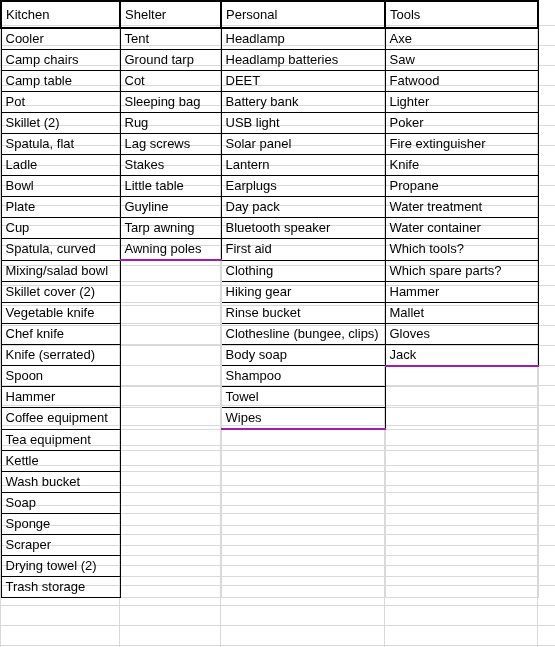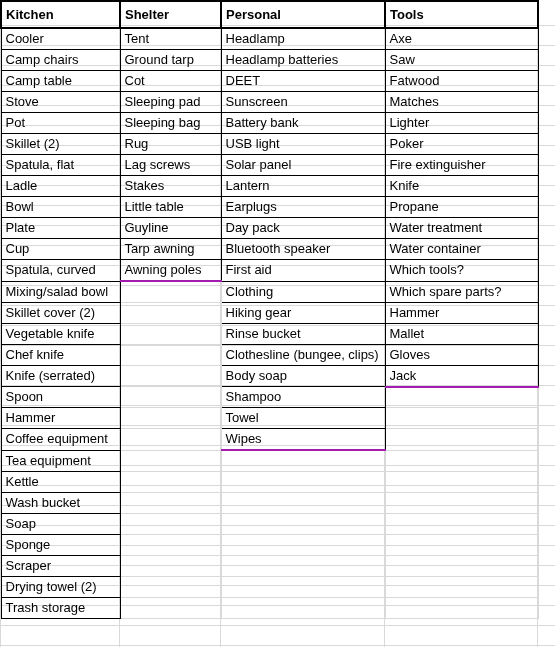--- a/index.html
+++ b/index.html
@@ -72,21 +72,21 @@
     vertical-align: middle;
     white-space: nowrap;
     overflow: hidden;
     background: transparent;
   }
 
   
   table.checklist thead th {
     height: 25px;
     line-height: 25px;
-    font-weight: bold;
+    font-weight: normal;
     font-size: 13px;
     border: 2px solid #000000;
   }
 
   
   td.filled {
     border-left: 1px solid #000000;
     border-right: 1px solid #000000;
     border-top: 1px solid #000000;
     border-bottom: 1px solid #000000;
@@ -177,26 +177,20 @@
             <td class="filled">Headlamp batteries</td>
             <td class="filled">Saw</td>
           </tr>
           <tr>
             <td class="filled">Camp table</td>
             <td class="filled">Cot</td>
             <td class="filled">DEET</td>
             <td class="filled">Fatwood</td>
           </tr>
           <tr>
-            <td class="filled">Stove</td>
-            <td class="filled">Sleeping pad</td>
-            <td class="filled">Sunscreen</td>
-            <td class="filled">Matches</td>
-          </tr>
-          <tr>
             <td class="filled">Pot</td>
             <td class="filled">Sleeping bag</td>
             <td class="filled">Battery bank</td>
             <td class="filled">Lighter</td>
           </tr>
           <tr>
             <td class="filled">Skillet (2)</td>
             <td class="filled">Rug</td>
             <td class="filled">USB light</td>
             <td class="filled">Poker</td>

